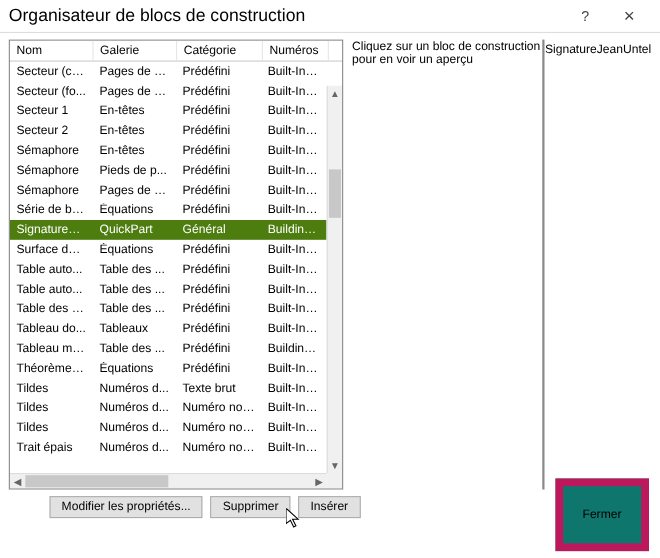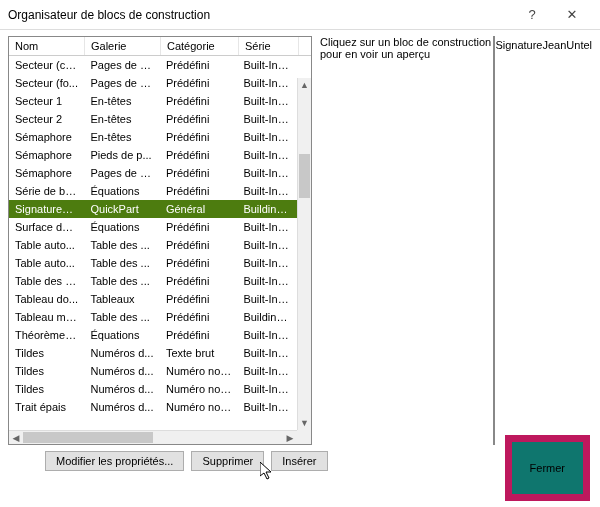--- a/index.html
+++ b/index.html
@@ -1,20 +1,20 @@
 <!DOCTYPE html>
 <html><head>
 <meta charset="utf-8">
 <style>
   * { box-sizing: border-box; font-family: "Segoe UI", Tahoma, sans-serif; }
   html, body { margin: 0; padding: 0; }
   body { width: 600px; height: 507px; background: #fff; overflow: hidden; font-size: 11px; color: #000; }
 
   .titlebar { height: 30px; border-bottom: 1px solid #ddd; display: flex; align-items: center; padding: 0 8px; }
-  .titlebar .title { flex: 1; font-size: 12px; }
+  .titlebar .title { flex: 1; font-size: 16px; }
   .titlebar .btn { width: 40px; height: 30px; display: flex; align-items: center; justify-content: center; font-size: 13px; color: #444; }
 
   .body { display: flex; padding: 6px 8px 0 8px; height: 415px; }
   .left { width: 304px; display: flex; flex-direction: column; }
   .right { flex: 1; display: flex; flex-direction: row; padding-left: 8px; }
 
   .label { font-size: 11px; margin-bottom: 2px; }
 
   .grid-wrap { flex: 1; border: 1px solid #888; background: #fff; display: flex; flex-direction: column; overflow: hidden; position: relative; }
   .grid-header { display: flex; border-bottom: 1px solid #ccc; background: #fff; }
@@ -60,21 +60,21 @@
   <div class="btn">✕</div>
 </div>
 
 <div class="body">
   <div class="left">
     <div class="grid-wrap">
       <div class="grid-header">
         <div class="col c0">Nom</div>
         <div class="col c1">Galerie</div>
         <div class="col c2">Catégorie</div>
-        <div class="col c3">Série</div>
+        <div class="col c3">Numéros</div>
       </div>
       <div class="grid-rows">
         <div class="grid-rows-inner" id="rows-container">
             <div class="row">
               <div class="cell c0">Secteur (clair)</div>
               <div class="cell c1">Pages de g...</div>
               <div class="cell c2">Prédéfini</div>
               <div class="cell c3">Built-In B...</div>
             </div>
             <div class="row">

